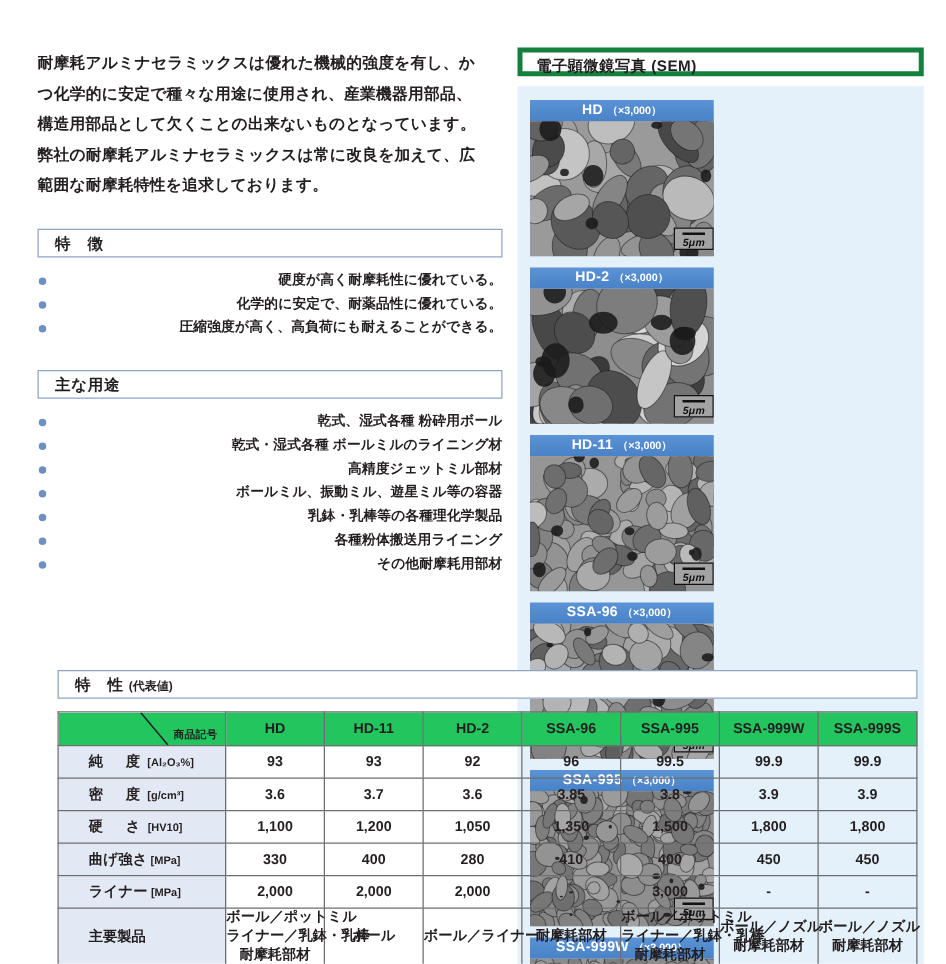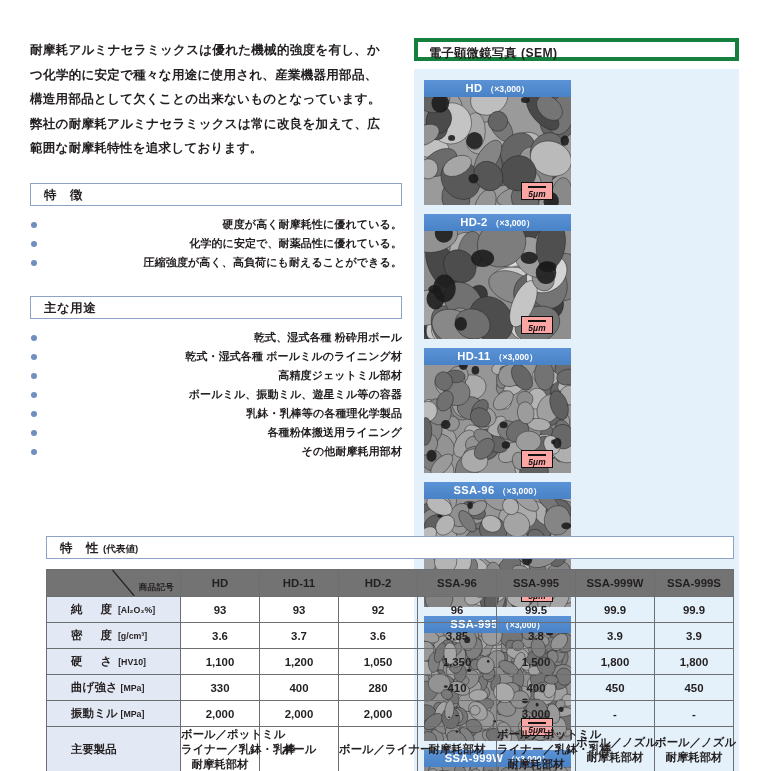--- a/index.html
+++ b/index.html
@@ -124,23 +124,23 @@
   }
   .sem-img {
     position: relative;
     height: 108px;
     overflow: hidden;
     background: #8a8a8a;
   }
   .sem-img .grain { position: absolute; inset: 0; }
   .scalebar {
     position: absolute;
-    right: 18px;
+    right: 0;
     bottom: 5px;
-    background: #fca5a5;
+    background: #a3a3a3;
     border: 1.5px solid #111;
     padding: 2px 6px 1px 6px;
     text-align: right;
     line-height: 1;
   }
   .scalebar .rule {
     height: 2px;
     background: #111;
     margin: 1px 0 2px 0;
   }
@@ -182,21 +182,21 @@
     border: 1px solid #6d6e71;
     text-align: center;
     vertical-align: middle;
     font-size: 11.4px;
     font-weight: 700;
     color: #231f20;
     height: 25px;
     padding: 0;
   }
   table.props thead th {
-    background: #737373;
+    background: #22c55e;
     height: 26px;
   }
   table.props td.rowhead,
   table.props th.rowhead {
     background: #e3e9f4;
     text-align: left;
     padding-left: 24px;
   }
   .corner {
     position: relative;
@@ -1250,21 +1250,21 @@
           <td class="rowhead"><span class="nm tight">曲げ強さ</span><span class="unit"> [MPa]</span></td>
           <td>330</td>
           <td>400</td>
           <td>280</td>
           <td>410</td>
           <td>400</td>
           <td>450</td>
           <td>450</td>
         </tr>
         <tr>
-          <td class="rowhead"><span class="nm tight">振動ミル</span><span class="unit"> [MPa]</span></td>
+          <td class="rowhead"><span class="nm tight">ライナー</span><span class="unit"> [MPa]</span></td>
           <td>2,000</td>
           <td>2,000</td>
           <td>2,000</td>
           <td>-</td>
           <td>3,000</td>
           <td>-</td>
           <td>-</td>
         </tr>
         <tr>
           <td class="rowhead">主要製品</td>

